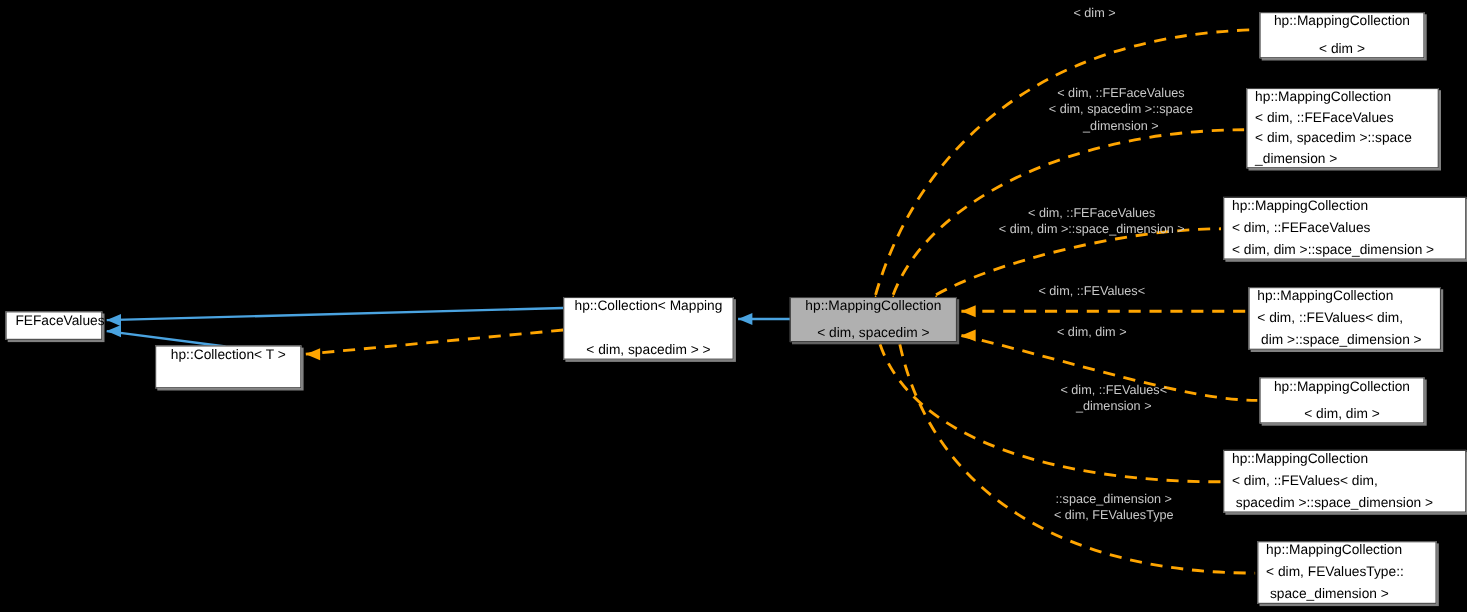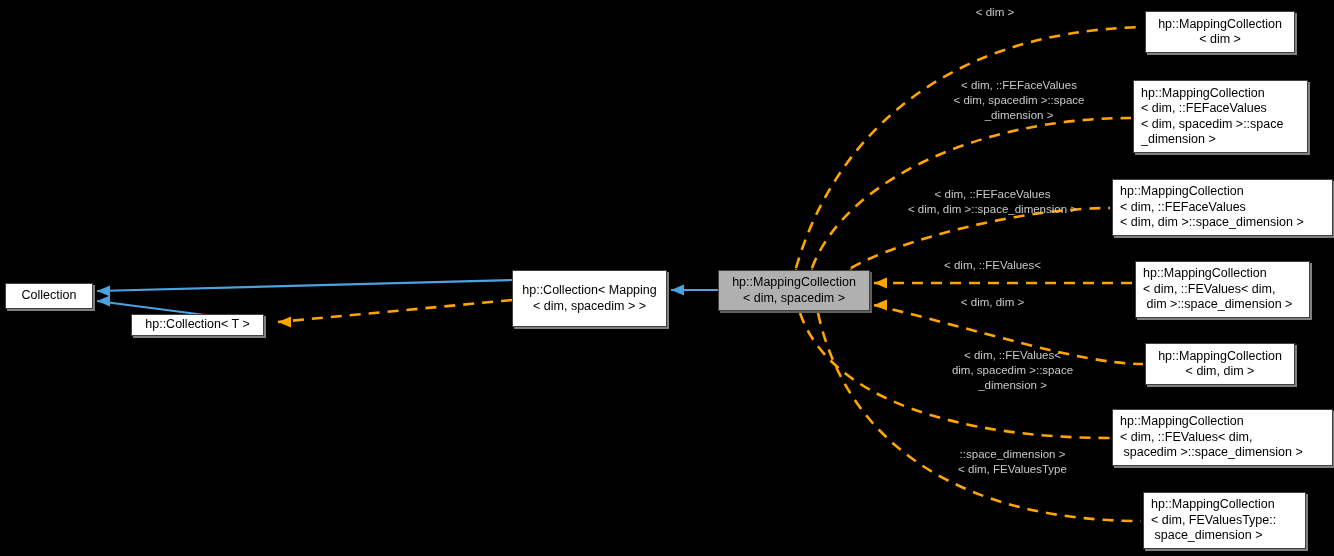--- a/index.html
+++ b/index.html
@@ -27,21 +27,21 @@
   .node {
     position: absolute;
     box-sizing: border-box;
     background: #ffffff;
     border: 1px solid #404040;
     color: #000000;
     font-size: 12.5px;
     line-height: 15.5px;
     display: flex;
     flex-direction: column;
-    justify-content: center;
+    justify-content: space-between;
     box-shadow: 2px 2px 0 0 #808080;
     z-index: 5;
   }
   .node.current {
     background: #b0b0b0;
     border: 1px solid #404040;
     box-shadow: 2px 2px 0 0 #606060;
   }
   .node .ln {
     display: block;
@@ -107,23 +107,23 @@
         <path d="M 800,313 C 830,400 960,438 1110,438" fill="none" stroke="#ffa500" stroke-width="2.6" stroke-dasharray="11,8"></path>
         <polygon points="800,313 794.5,300 805.5,300" fill="#ffa500"></polygon>
       </g>
       <g>
         <path d="M 818,313 C 848,450 970,521 1141,521" fill="none" stroke="#ffa500" stroke-width="2.6" stroke-dasharray="11,8"></path>
         <polygon points="818,313 812.5,300 823.5,300" fill="#ffa500"></polygon>
       </g>
     </svg>
 
 <div class="node c-center" style="left: 5px; top: 283px; width: 88px; height: 26px;">
-      <span class="ln">Collection</span>
+      <span class="ln">FEFaceValues</span>
     </div>
-    <div class="node c-center" style="left: 131px; top: 314px; width: 133px; height: 22px;">
+    <div class="node c-center" style="left: 141px; top: 314px; width: 133px; height: 39px;">
       <span class="ln">hp::Collection&lt; T &gt;</span>
     </div>
     <div class="node c-center" style="left: 512px; top: 270px; width: 155px; height: 57px;">
       <span class="ln">hp::Collection&lt; Mapping</span>
       <span class="ln">&lt; dim, spacedim &gt; &gt;</span>
     </div>
     <div class="node c-center current" style="left: 718px; top: 270px; width: 152px; height: 41px;">
       <span class="ln">hp::MappingCollection</span>
       <span class="ln">&lt; dim, spacedim &gt;</span>
     </div>
@@ -159,15 +159,15 @@
     <div class="node c-left" style="left: 1143px; top: 492px; width: 163px; height: 57px;">
       <span class="ln">hp::MappingCollection</span>
       <span class="ln">&lt; dim, FEValuesType::</span>
       <span class="ln"> space_dimension &gt;</span>
     </div>
     <div class="edge-label" style="left: 935px; top: 5px; width: 120px;"><span class="ln">&lt; dim &gt;</span></div>
     <div class="edge-label" style="left: 900px; top: 78px; width: 238px;"><span class="ln">&lt; dim, ::FEFaceValues</span><span class="ln">&lt; dim, spacedim &gt;::space</span><span class="ln">_dimension &gt;</span></div>
     <div class="edge-label" style="left: 880px; top: 187px; width: 225px;"><span class="ln">&lt; dim, ::FEFaceValues</span><span class="ln">&lt; dim, dim &gt;::space_dimension &gt;</span></div>
     <div class="edge-label" style="left: 880px; top: 258px; width: 225px;"><span class="ln">&lt; dim, ::FEValues&lt;</span></div>
     <div class="edge-label" style="left: 930px; top: 295px; width: 125px;"><span class="ln">&lt; dim, dim &gt;</span></div>
-    <div class="edge-label" style="left: 900px; top: 348px; width: 225px;"><span class="ln">&lt; dim, ::FEValues&lt;</span><span class="ln">dim, spacedim &gt;::space</span><span class="ln">_dimension &gt;</span></div>
+    <div class="edge-label" style="left: 900px; top: 348px; width: 225px;"><span class="ln">&lt; dim, ::FEValues&lt;</span><span class="ln">_dimension &gt;</span></div>
     <div class="edge-label" style="left: 900px; top: 447px; width: 225px;"><span class="ln">::space_dimension &gt;</span><span class="ln">&lt; dim, FEValuesType</span></div>
   </div>
 
 </body></html>

